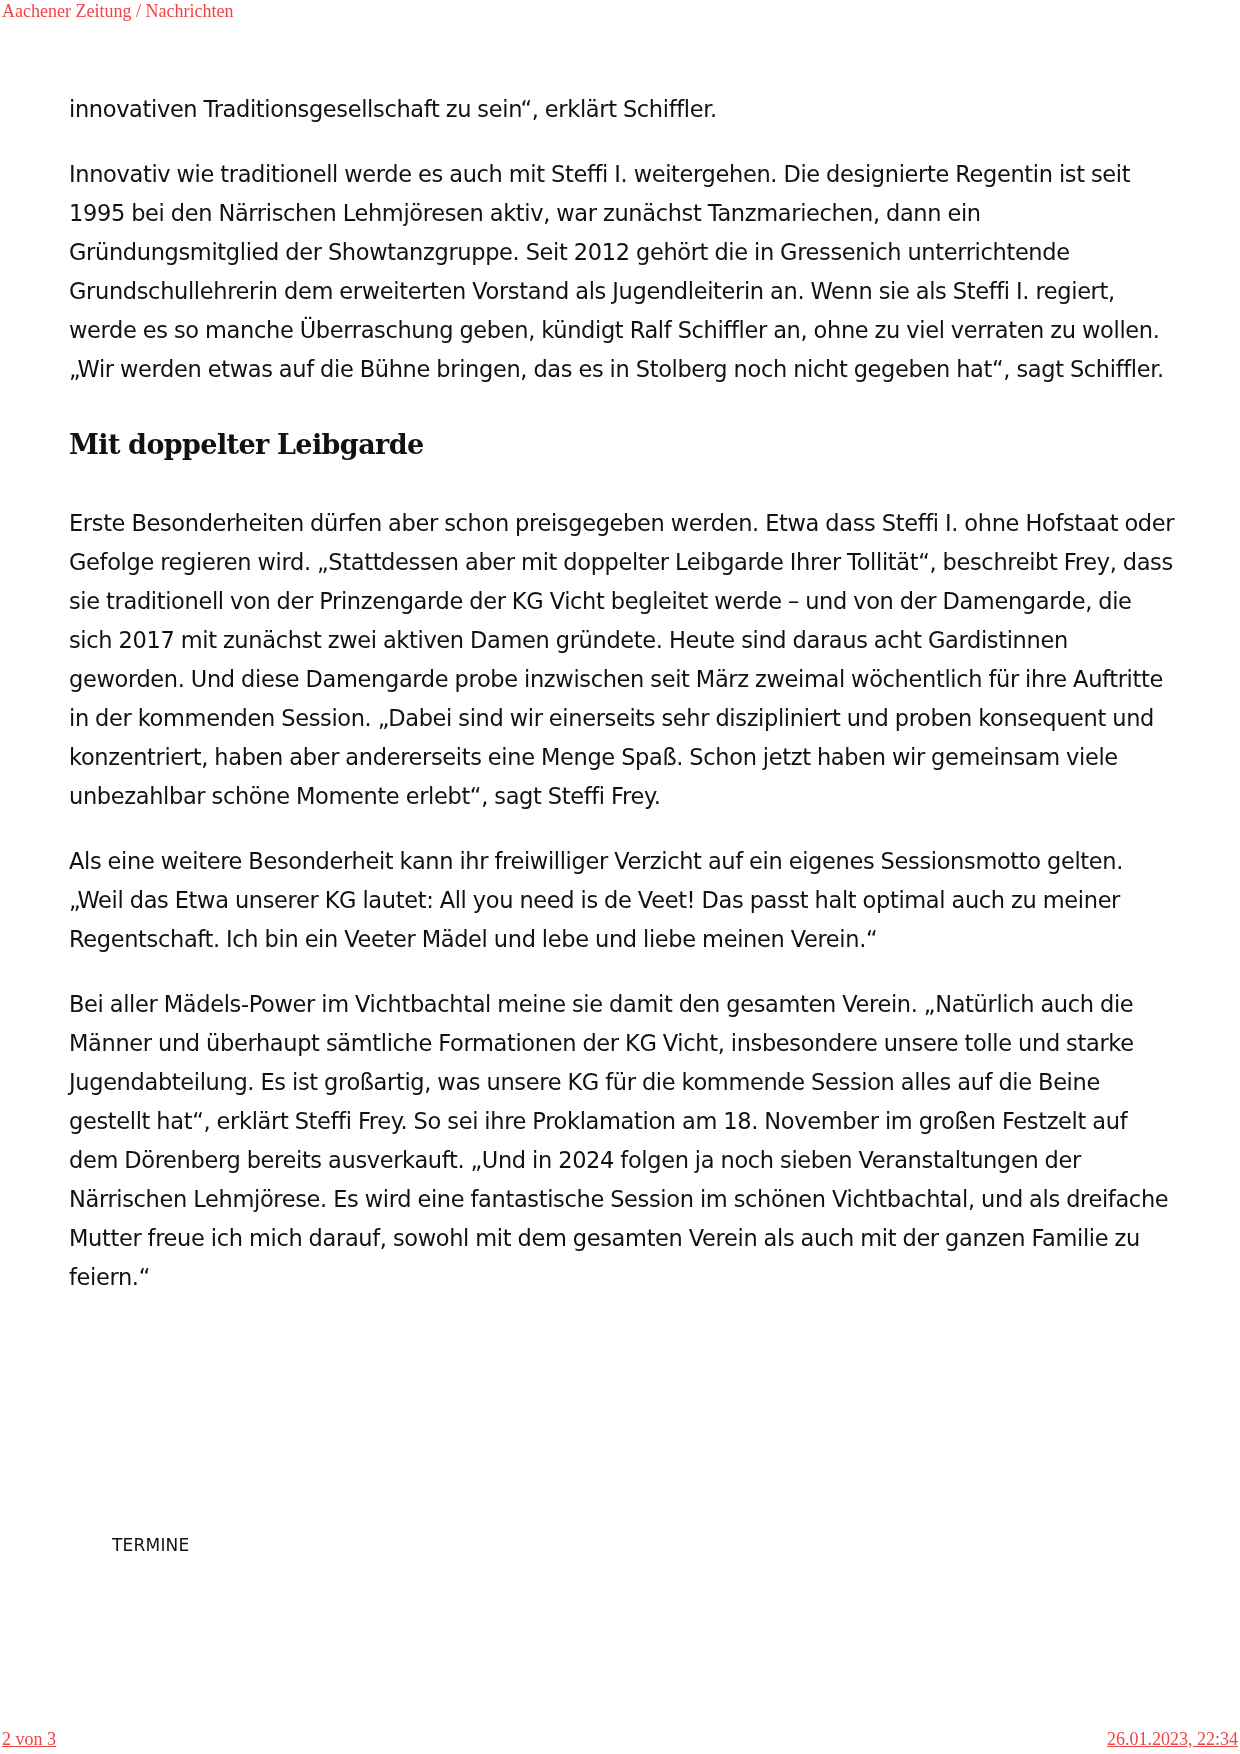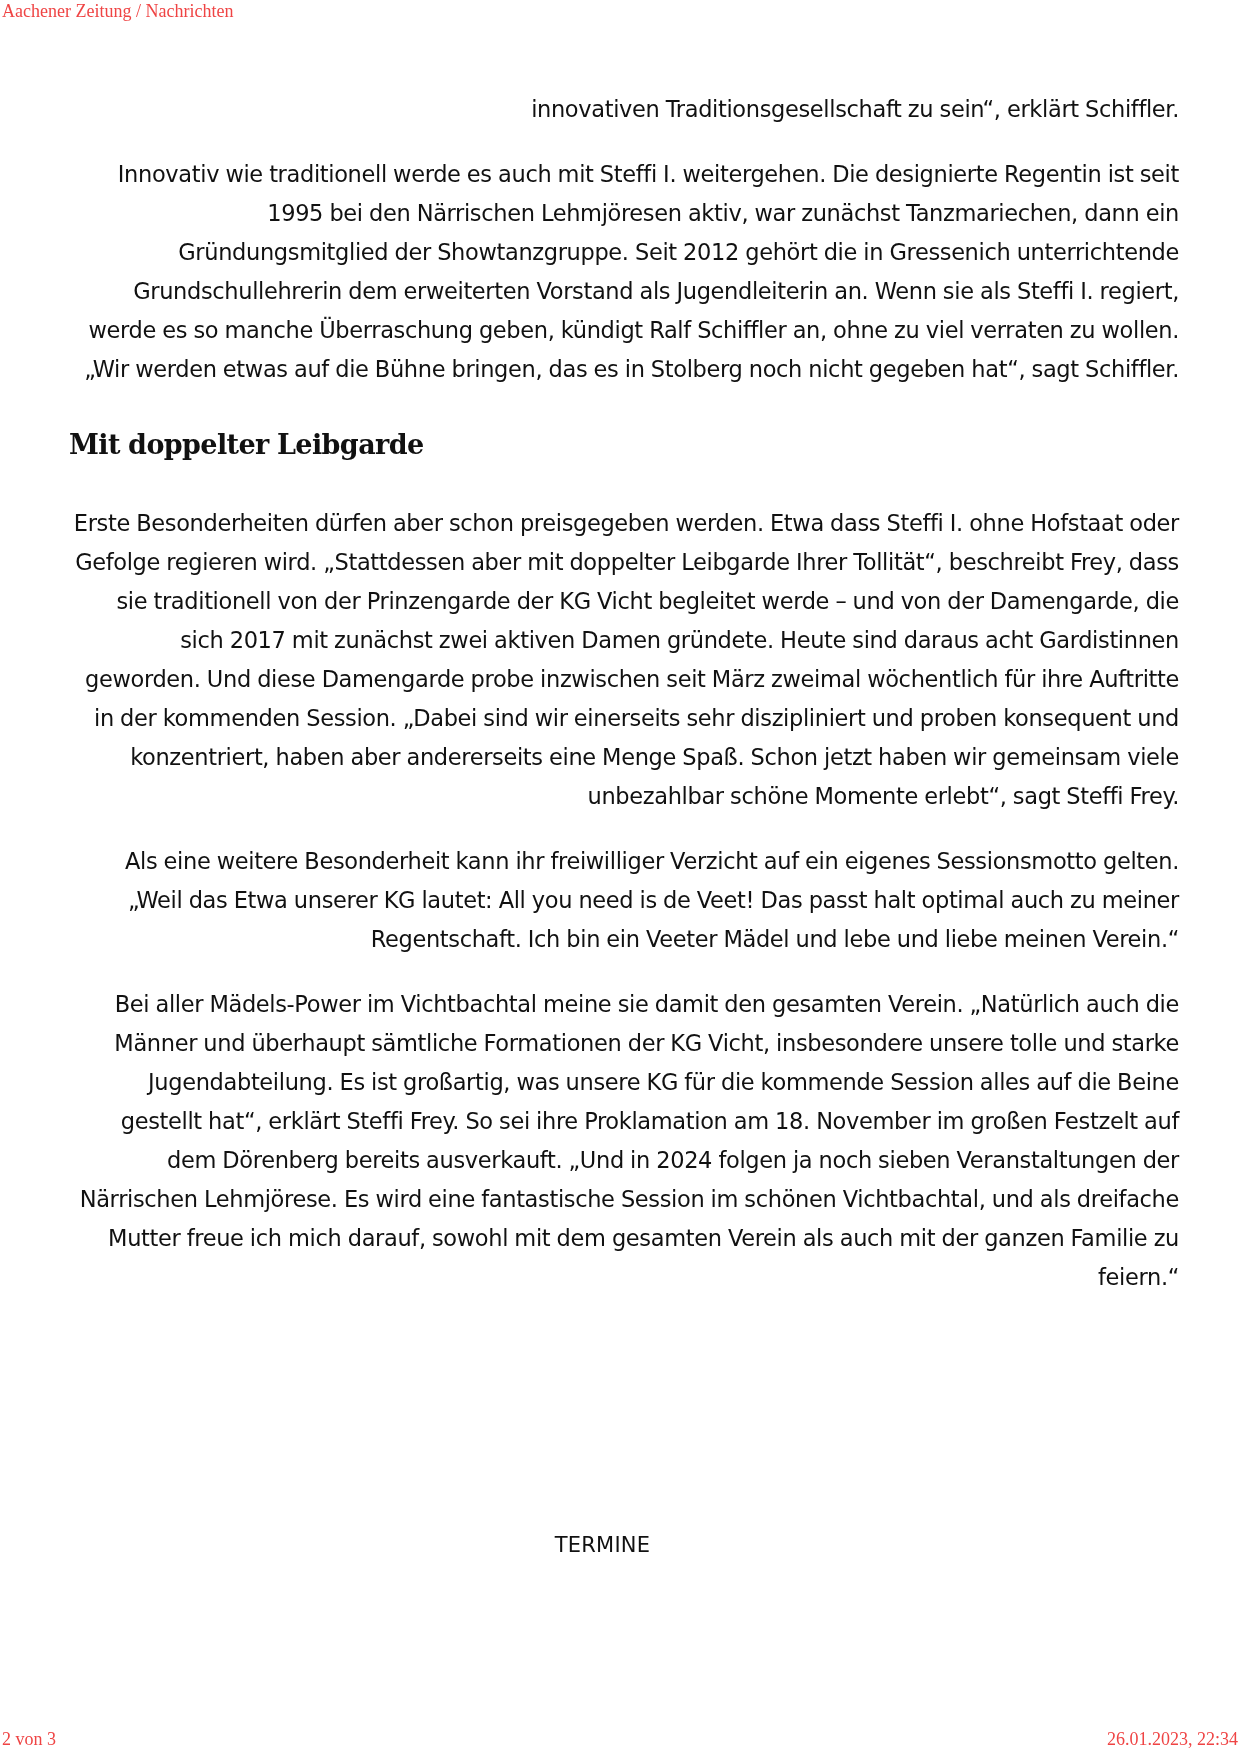--- a/index.html
+++ b/index.html
@@ -19,58 +19,56 @@
       left: 0;
       right: 0;
       font-family: "Liberation Serif", serif;
       font-size: 18px;
       color: #ef4444;
       display: flex;
       justify-content: space-between;
       padding: 0 2px;
     }
     .print-header { top: 1px; }
-    .print-footer { top: 1729px; }
+    .print-footer { top: 1729px; text-decoration: underline; }
     .print-header .url { padding-right: 6px; }
     .article {
       position: absolute;
       left: 69px;
       top: 90px;
       width: 1110px;
       font-family: "DejaVu Sans", sans-serif;
       font-size: 22.5px;
       line-height: 39px;
       letter-spacing: -0.35px;
       word-spacing: -0.5px;
     }
     .article p {
       margin: 0 0 26px 0;
-      text-align: right;
     }
     .article h2 {
       font-family: "DejaVu Serif", serif;
       font-weight: bold;
       font-size: 27px;
       line-height: 36px;
       letter-spacing: -0.6px;
       margin: 38px 0 41px 0;
     }
     .box {
       position: absolute;
       left: 93px;
       top: 1530px;
       width: 1000px;
     }
     .box .kicker {
       font-family: "DejaVu Sans", sans-serif;
-      font-size: 21px;
+      font-size: 17px;
       letter-spacing: 0.2px;
       margin: 0 0 0 19px;
       line-height: 30px;
-      text-align: center;
     }
     .box h3 {
       font-family: "DejaVu Serif", serif;
       font-weight: bold;
       font-size: 28px;
       letter-spacing: -0.8px;
       line-height: 36px;
       margin: 40px 0 0 0;
     }
   </style>

